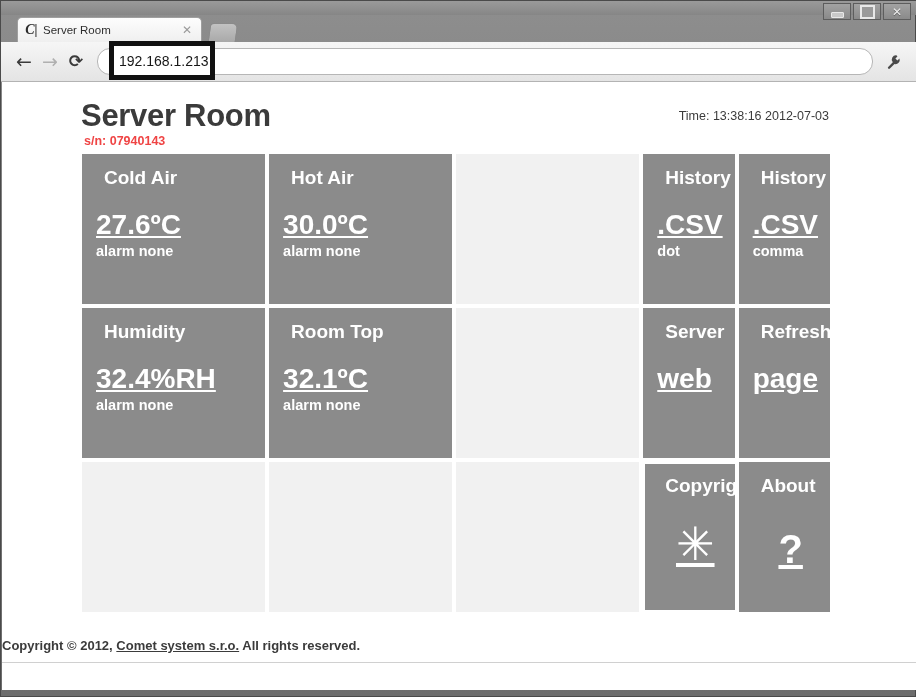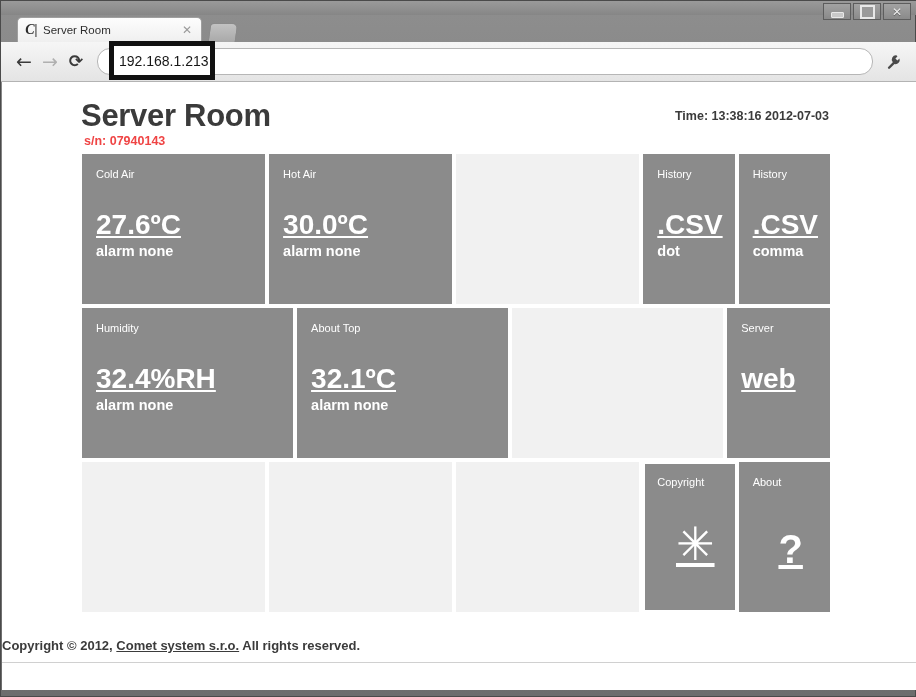--- a/index.html
+++ b/index.html
@@ -196,21 +196,21 @@
     position: absolute;
     left: 82px; top: 52px;
     font-size: 12.5px;
     font-weight: bold;
     color: #ef4444;
   }
   #clock-time {
     position: absolute;
     right: 87px; top: 27px;
     font-size: 12.5px;
-    font-weight: bold;
+    font-weight: normal;
     color: #3b3b3b;
     white-space: nowrap;
   }
 
   
   #tile-grid {
     position: absolute;
     left: 80px; top: 72px;
     width: 748px;
     display: flex;
@@ -226,24 +226,25 @@
     box-sizing: border-box;
     position: relative;
     background: #8b8b8b;
     padding: 14px 14px 0 14px;
     overflow: hidden;
   }
   .tile.w-wide  { width: 214px; }
   .tile.w-narrow{ width: 104px; }
   .tile.empty   { background: #f1f1f1; }
   .tile-label {
-    font-size: 11px;
-    font-weight: normal;
+    font-size: 19px;
+    font-weight: bold;
     color: #ffffff;
     line-height: 1.1;
+    margin-left: 8px;
   }
   .tile-value {
     position: absolute;
     left: 14px;
     top: 56px;
     font-size: 28px;
     font-weight: bold;
     color: #ffffff;
     line-height: 1.05;
     white-space: nowrap;
@@ -396,28 +397,32 @@
             <div class="tile-sub">comma</div>
           </div>
         </div>
         <div class="tile-row">
           <div class="tile w-wide">
             <div class="tile-label">Humidity</div>
             <div class="tile-value">32.4%RH</div>
             <div class="tile-sub">alarm none</div>
           </div>
           <div class="tile w-wide">
-            <div class="tile-label">About Top</div>
+            <div class="tile-label">Room Top</div>
             <div class="tile-value">32.1ºC</div>
             <div class="tile-sub">alarm none</div>
           </div>
           <div class="tile w-wide empty"></div>
           <div class="tile w-narrow">
             <div class="tile-label">Server</div>
             <div class="tile-value">web</div>
+          </div>
+          <div class="tile w-narrow">
+            <div class="tile-label">Refresh</div>
+            <div class="tile-value">page</div>
           </div>
         </div>
         <div class="tile-row">
           <div class="tile w-wide empty"></div>
           <div class="tile w-wide empty"></div>
           <div class="tile w-wide empty"></div>
           <div class="tile w-narrow">
             <div class="tile-label">Copyright</div>
             <div class="tile-value glyph asterisk">✳</div>
             <div id="settings-highlight"></div>

